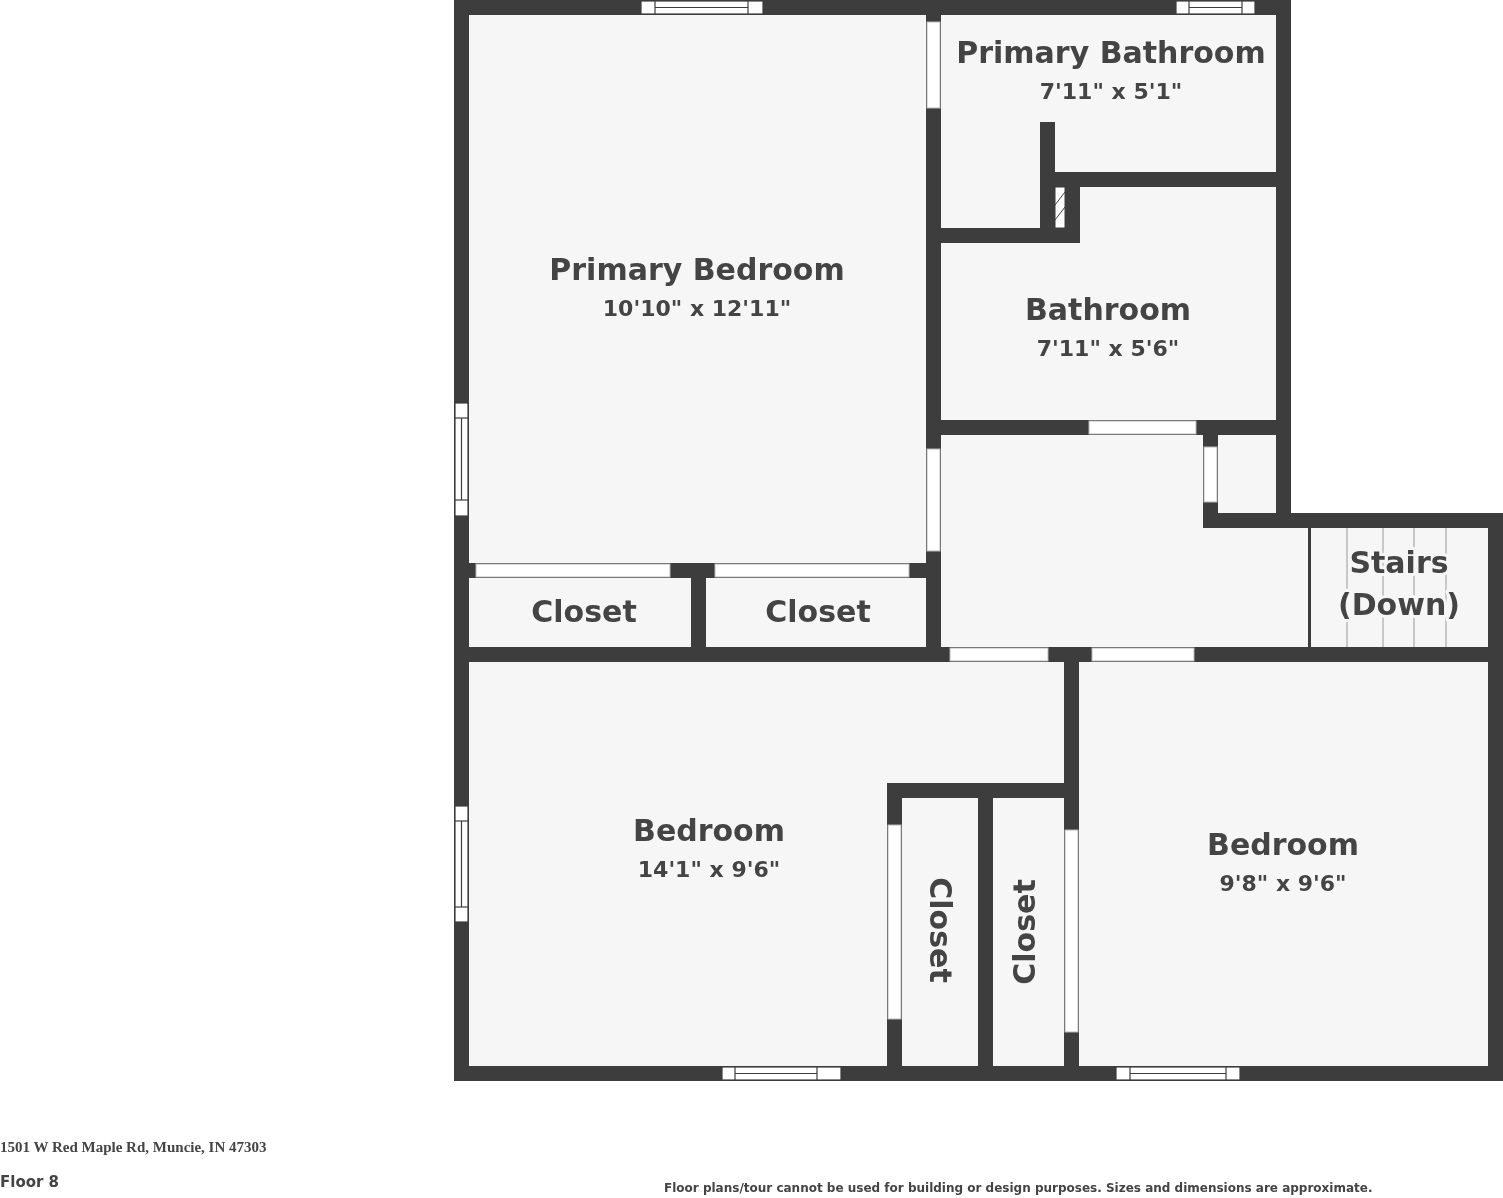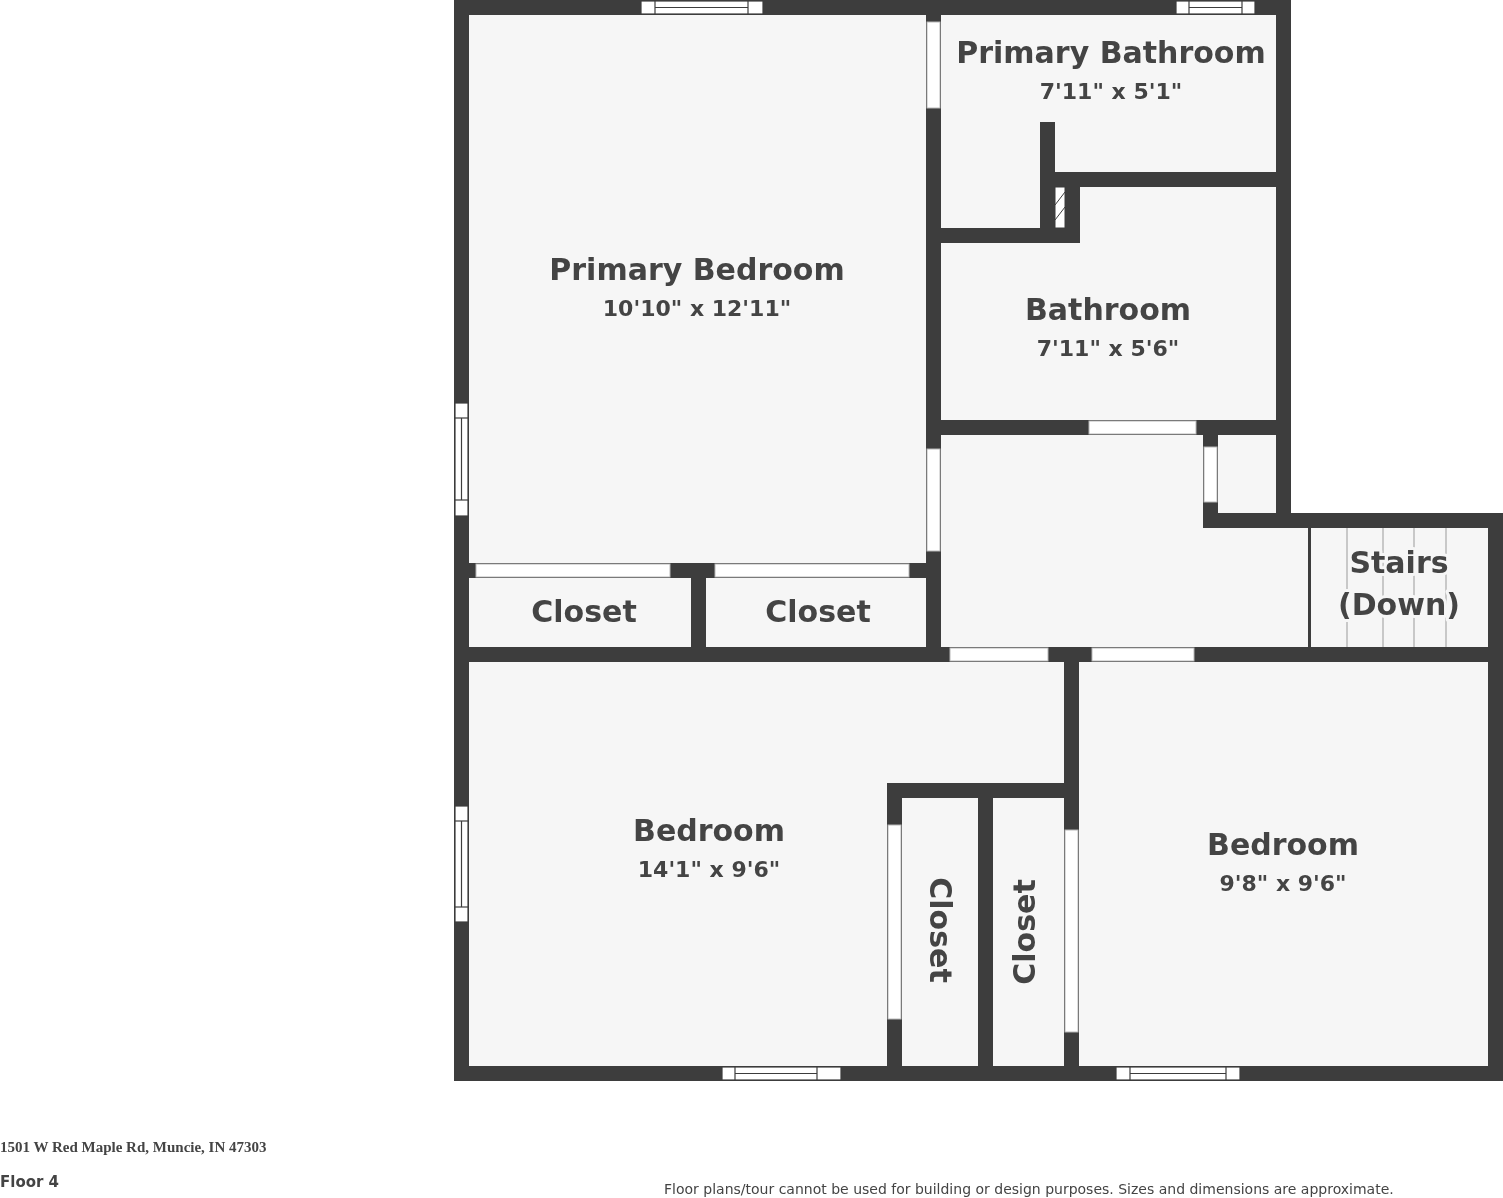--- a/index.html
+++ b/index.html
@@ -9,21 +9,21 @@
   .wall { fill: #3d3d3d; }
   .opening { fill: #ffffff; stroke: #b8b8b8; stroke-width: 1; }
   .win-frame { fill: #ffffff; stroke: #3d3d3d; stroke-width: 1.2; }
   .win-line { stroke: #3d3d3d; stroke-width: 1.2; }
   .stair-line { stroke: #9a9a9a; stroke-width: 1; }
   .room-name { font-family: "DejaVu Sans", sans-serif; font-weight: bold; fill: #444444; font-size: 30px; text-anchor: middle; }
   .room-dim { font-family: "DejaVu Sans", sans-serif; font-weight: bold; fill: #444444; font-size: 22px; text-anchor: middle; }
   .label-bg { paint-order: stroke; stroke: #f6f6f6; stroke-width: 6px; stroke-linejoin: round; }
   .footer-address { position: absolute; left: 0; top: 1139px; font-family: Liberation Serif, serif; font-weight: bold; font-size: 15px; color: #444444; white-space: nowrap; }
   .footer-floor { position: absolute; left: 0; top: 1173px; font-family: "DejaVu Sans", sans-serif; font-weight: bold; font-size: 15px; color: #444444; white-space: nowrap; }
-  .footer-disclaimer { position: absolute; left: 664px; top: 1181px; font-family: "DejaVu Sans", sans-serif; font-weight: normal; font-size: 14px; color: #444444; white-space: nowrap; }
+  .footer-disclaimer { position: absolute; left: 664px; top: 1181px; font-family: "DejaVu Sans", sans-serif; font-weight: bold; font-size: 12px; color: #444444; white-space: nowrap; }
 </style>
 </head>
 <body>
 
 <svg id="plan" width="1503" height="1198" viewBox="0 0 1503 1198" xmlns="http://www.w3.org/2000/svg">
 
   <g>
     <rect class="room-fill" x="455" y="0" width="835" height="660"></rect>
     <rect class="room-fill" x="1205" y="515" width="298" height="145"></rect>
     <rect class="room-fill" x="455" y="650" width="1048" height="430"></rect>
@@ -159,14 +159,14 @@
   <g>
     <text class="room-name" x="0" y="0" transform="translate(1035,932) rotate(-90)">Closet</text>
   </g>
   <g>
     <text class="room-name" x="1283" y="855">Bedroom</text>
     <text class="room-dim" x="1283" y="891">9'8" x 9'6"</text>
   </g>
 </svg>
 
 <div class="footer-address">1501 W Red Maple Rd, Muncie, IN 47303</div>
-<div class="footer-floor">Floor 4</div>
+<div class="footer-floor">Floor 8</div>
 <div class="footer-disclaimer">Floor plans/tour cannot be used for building or design purposes. Sizes and dimensions are approximate.</div>
 
 </body></html>

